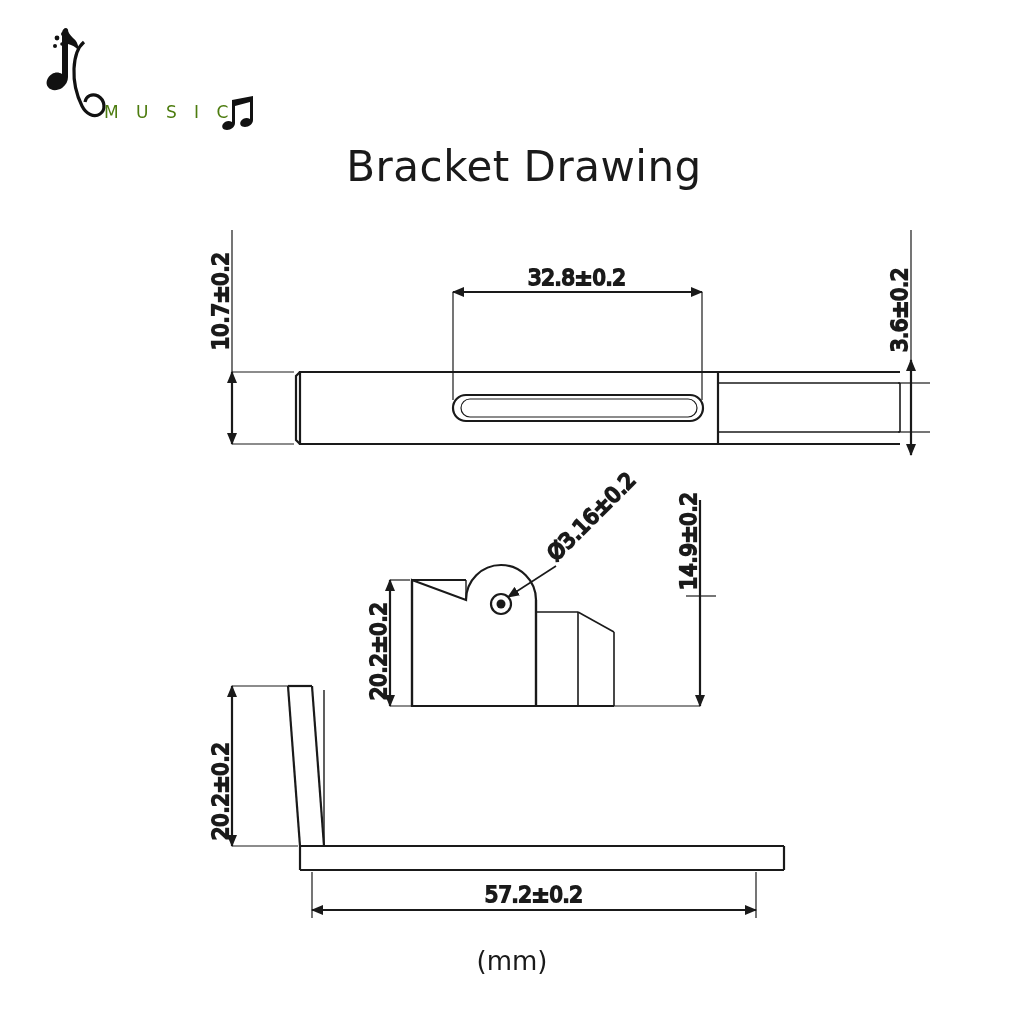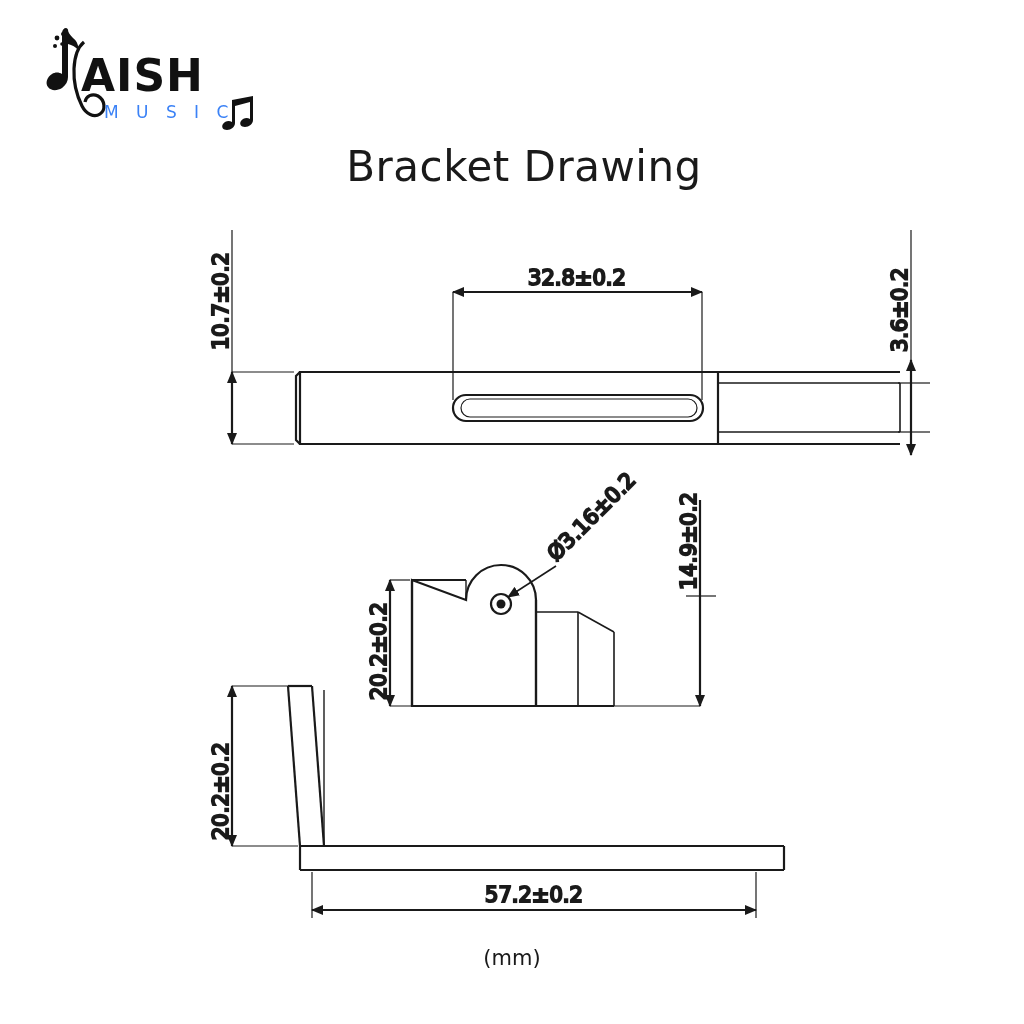--- a/index.html
+++ b/index.html
@@ -33,21 +33,21 @@
     letter-spacing: 1px;
     line-height: 1;
     color: #111;
   }
   .logo-sub {
     position: absolute;
     left: 78px;
     top: 80px;
     font-size: 17px;
     letter-spacing: 6px;
-    color: #3b82f6;
+    color: #4d7c0f;
     text-align: center;
   }
 
   
   .title {
     position: absolute;
     left: 0;
     top: 142px;
     width: 1024px;
     text-align: center;
@@ -57,21 +57,21 @@
     margin-left: 12px;
   }
 
   
   .unit {
     position: absolute;
     left: 0;
     top: 946px;
     width: 1024px;
     text-align: center;
-    font-size: 21px;
+    font-size: 26px;
     color: #1a1a1a;
   }
 
   
   #drawing {
     position: absolute;
     left: 0;
     top: 0;
     width: 1024px;
     height: 1024px;
@@ -96,21 +96,20 @@
       <circle cx="29" cy="24" r="2.0"></circle>
       <circle cx="36" cy="22" r="1.8"></circle>
     </g>
     <g fill="none" stroke="#111" stroke-width="3.2">
       <path d="M58 20 C46 30 44 60 56 84 C60 92 68 96 74 92 C80 88 79 78 72 74 C66 71 60 74 59 80"></path>
     </g>
     <g fill="#111">
       <path d="M206 78 L206 100 C203 98 199 99 197 102 C195 105 197 108 201 108 C205 108 209 105 209 101 L209 84 L224 80 L224 97 C221 95 217 96 215 99 C213 102 215 105 219 105 C223 105 227 102 227 98 L227 74 Z"></path>
     </g>
   </svg>
-  <div class="logo-text">AISH</div>
   <div class="logo-sub">M U S I C</div>
 </div>
 
 <div class="title">Bracket Drawing</div>
 
 <svg id="drawing" viewBox="0 0 1024 1024">
   <defs>
     <marker id="arrowEnd" markerWidth="12" markerHeight="10" refX="11" refY="5" orient="auto" markerUnits="userSpaceOnUse">
       <path d="M0,0 L12,5 L0,10 z" fill="#1a1a1a"></path>
     </marker>

